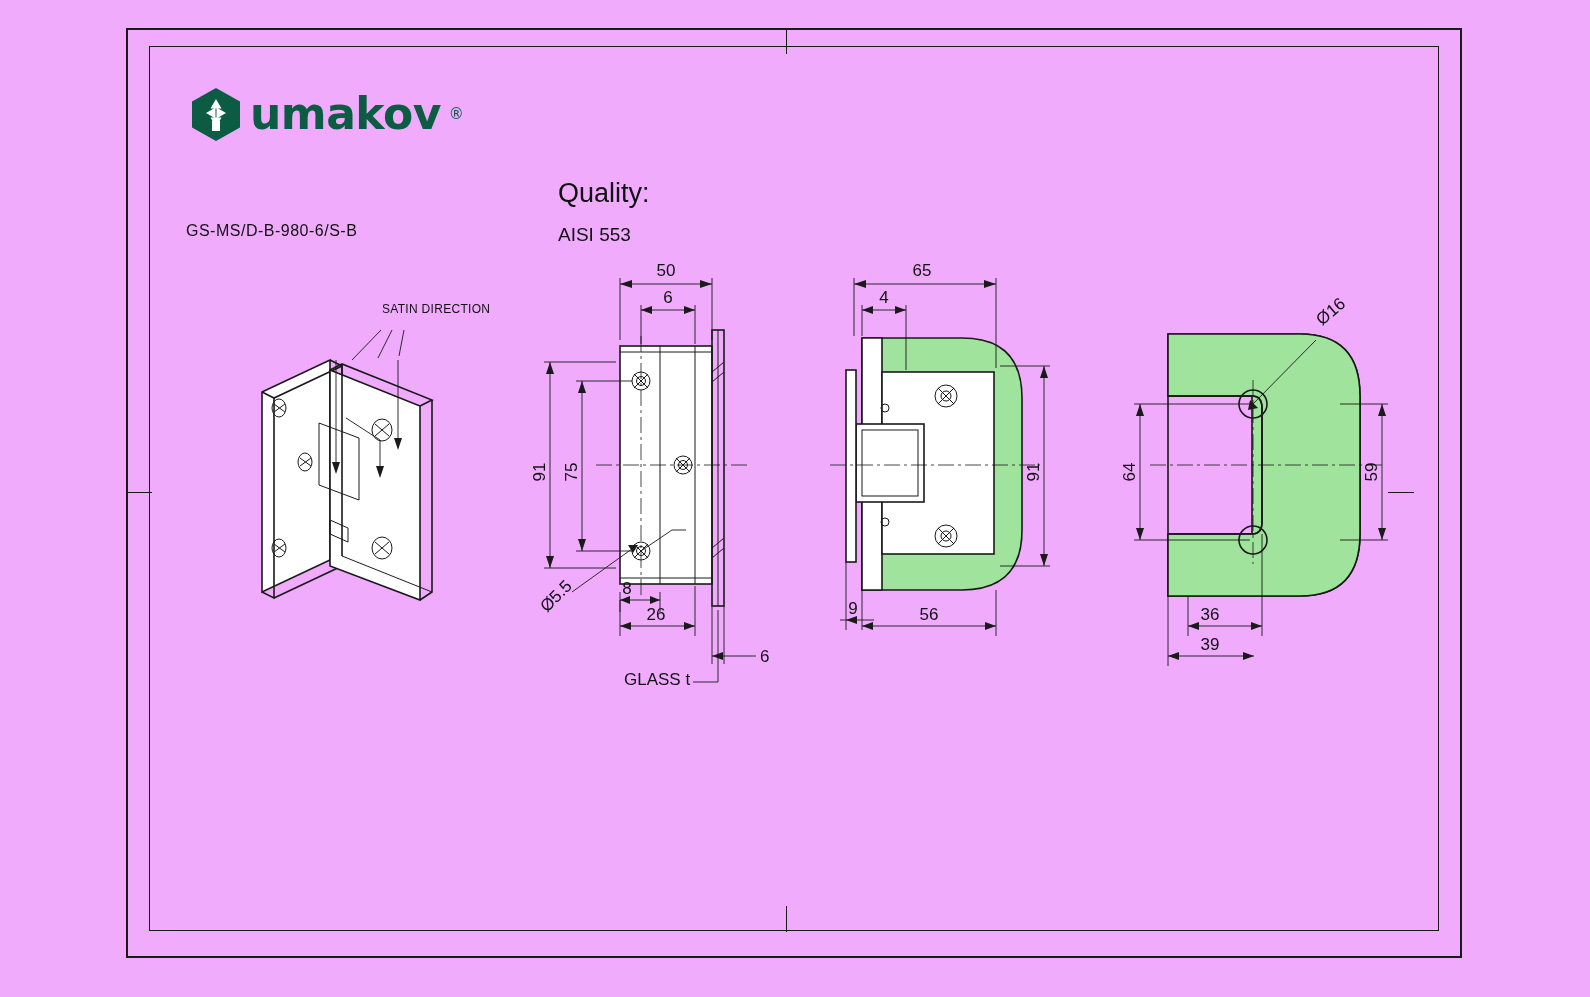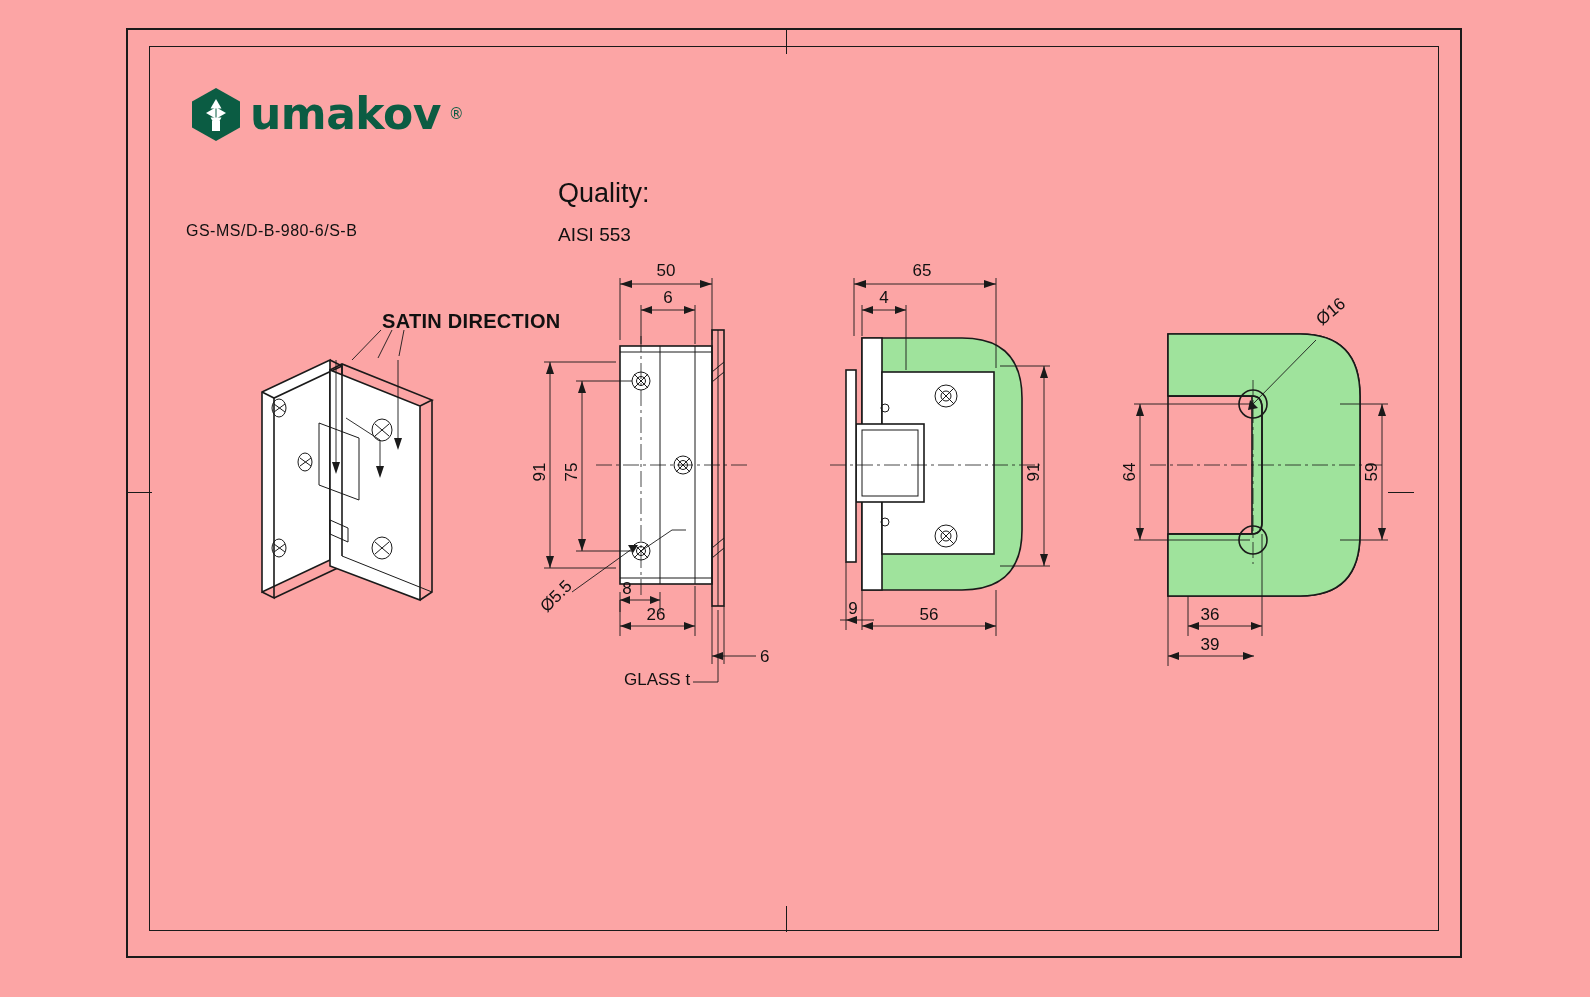--- a/index.html
+++ b/index.html
@@ -10,21 +10,21 @@
   body {
     width: 1590px;
     height: 997px;
     font-family: "Liberation Sans", sans-serif;
     overflow: hidden;
   }
   #sheet {
     position: relative;
     width: 1590px;
     height: 997px;
-    background: #fca5a5;
+    background: #f0abfc;
   }
   .outer-frame {
     position: absolute;
     left: 126px;
     top: 28px;
     width: 1336px;
     height: 930px;
     border: 2px solid #1a1a1a;
     box-sizing: border-box;
   }
@@ -89,25 +89,24 @@
   .quality-value {
     position: absolute;
     left: 558px;
     top: 224px;
     font-size: 19px;
     color: #111;
   }
   .satin-label {
     position: absolute;
     left: 382px;
-    top: 310px;
-    font-size: 20px;
+    top: 302px;
+    font-size: 12px;
     color: #111;
     letter-spacing: 0.3px;
-    font-weight: bold;
   }
   .glass-label {
     position: absolute;
     left: 624px;
     top: 670px;
     font-size: 17px;
     color: #111;
   }
 
   svg.draw {

